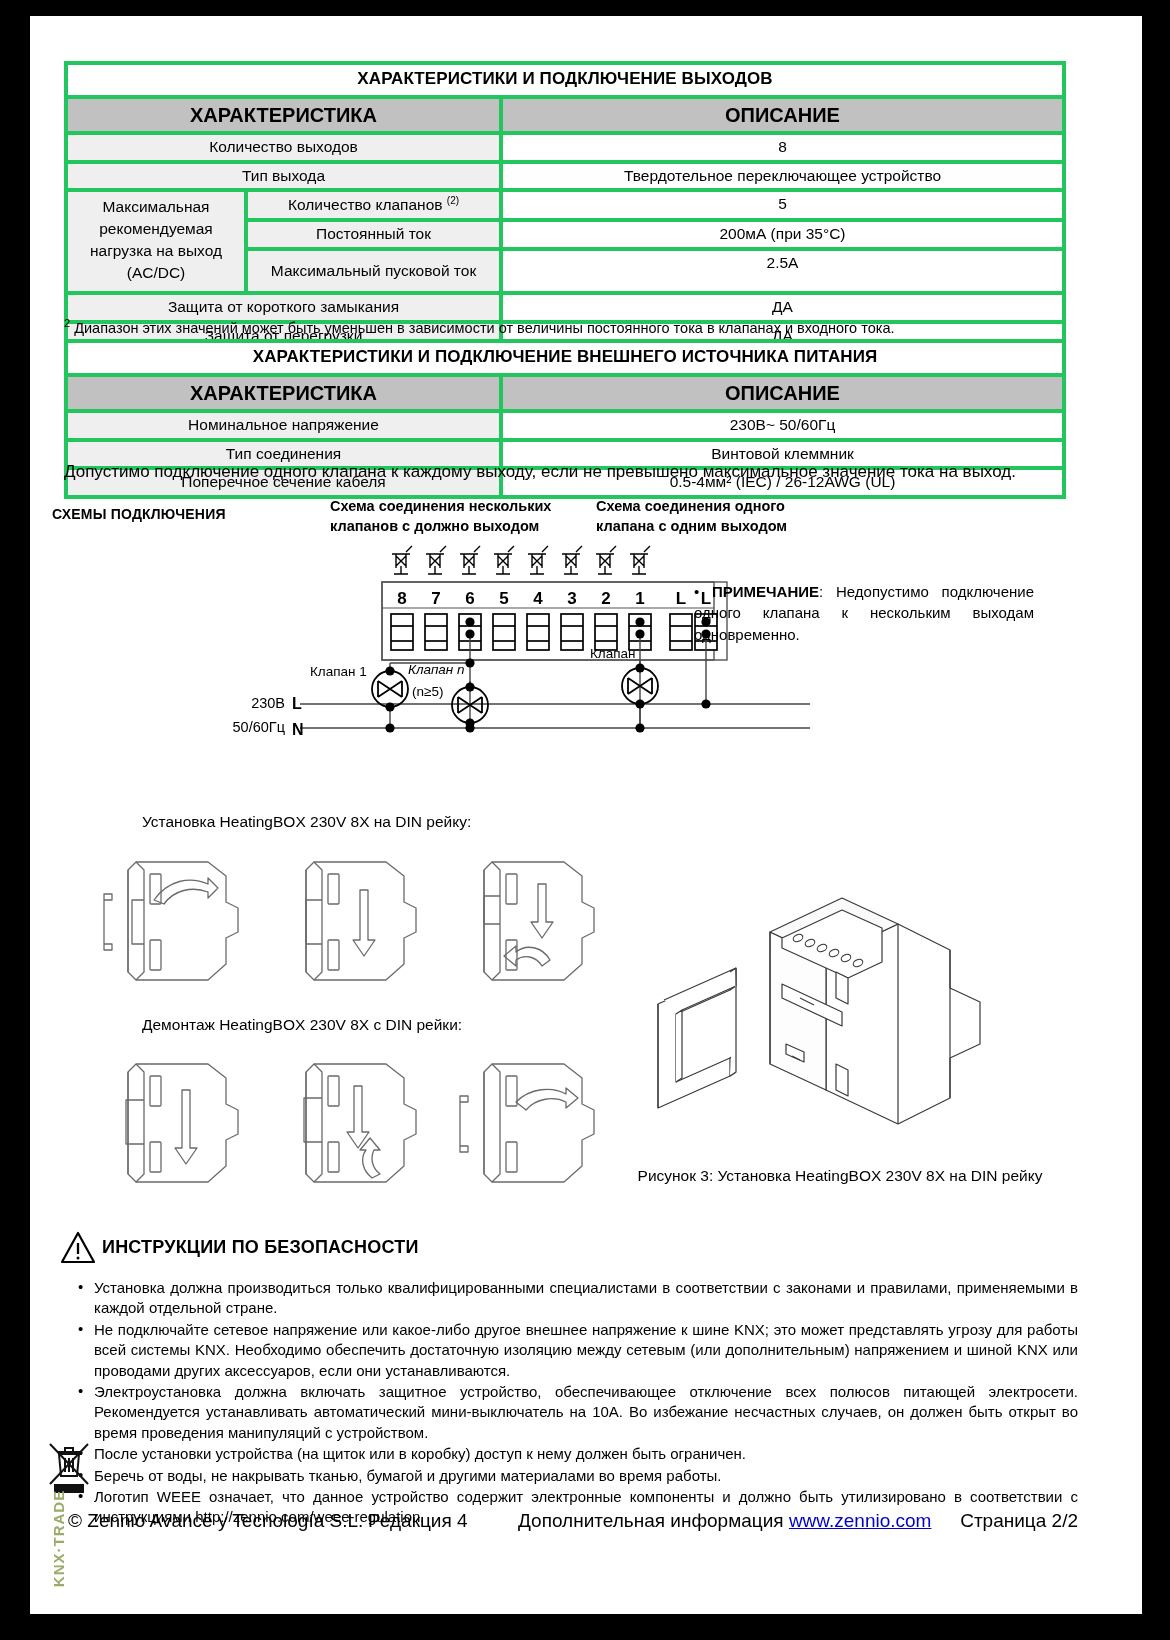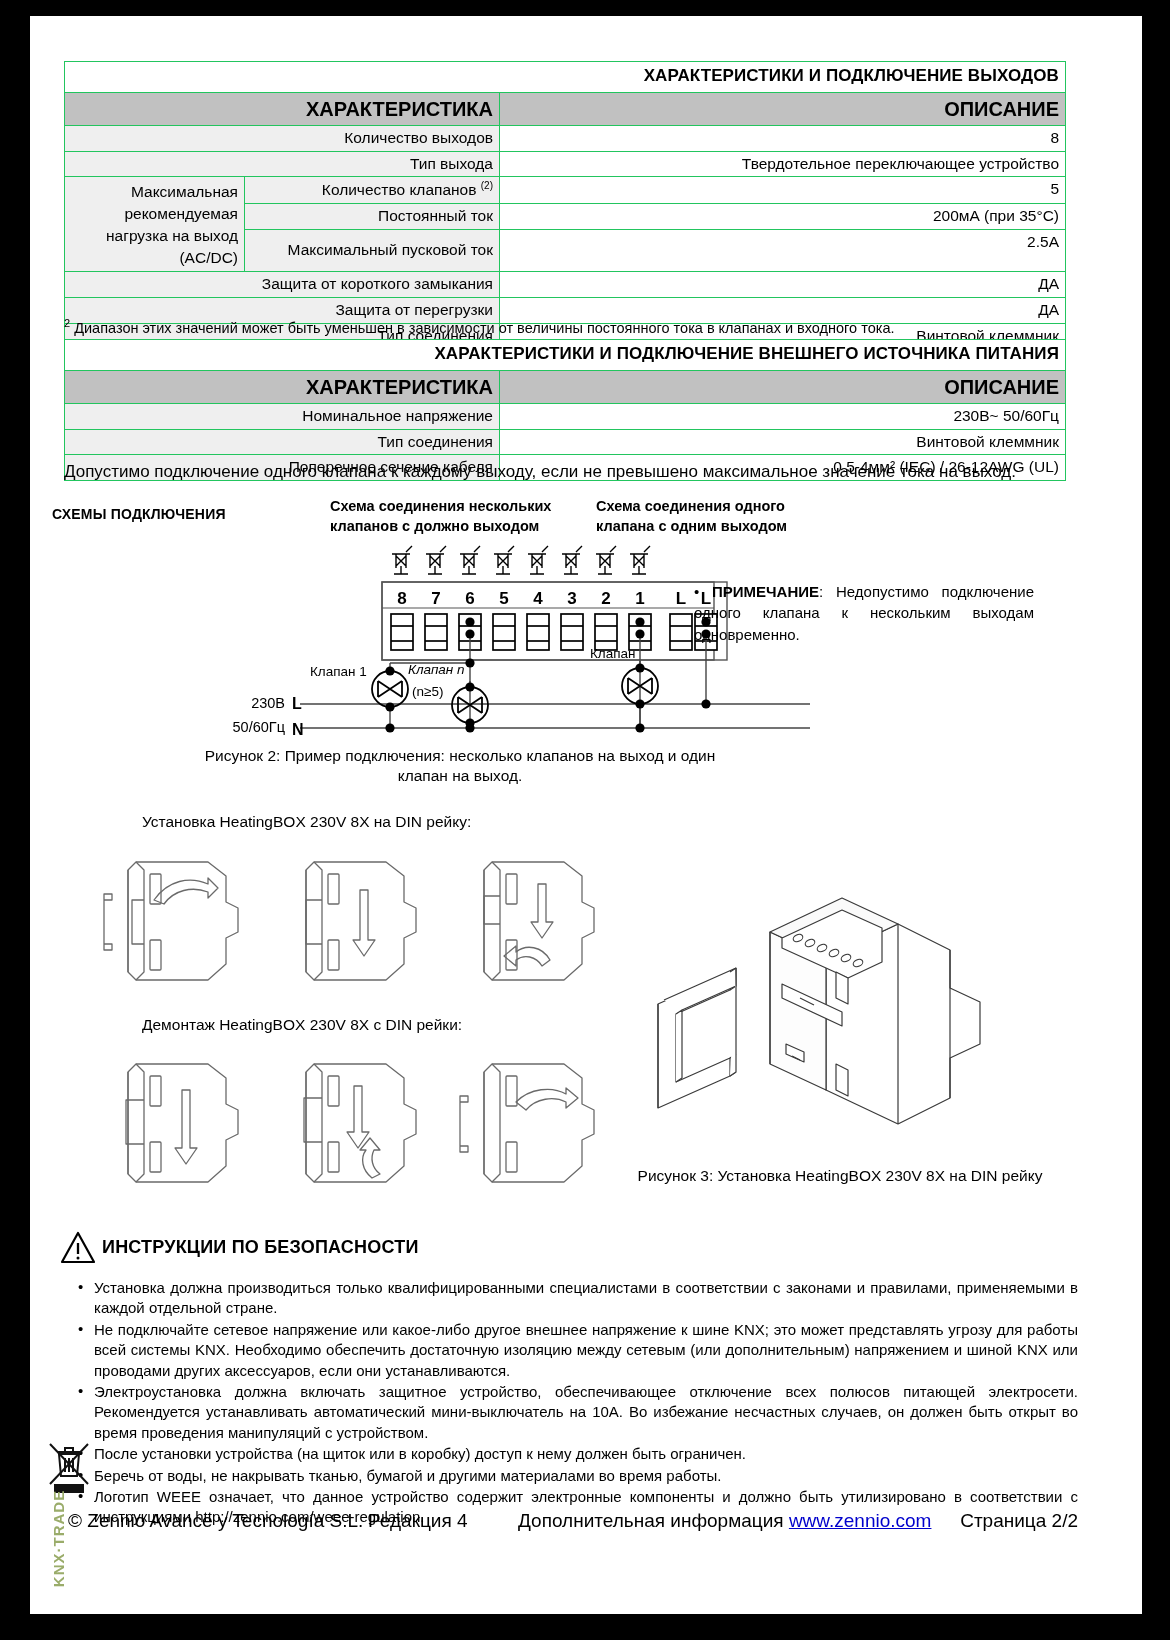--- a/index.html
+++ b/index.html
@@ -19,23 +19,23 @@
 
   
   .spec-table {
     border-collapse:collapse;
     width:1002px;
     table-layout:fixed;
     font-size:15.5px;
     color:#000;
   }
   .spec-table td, .spec-table th {
-    border:1px solid #22c55e;
+    border:4px solid #22c55e;
     padding:2px 6px;
-    text-align:right;
+    text-align:center;
     vertical-align:top;
     font-weight:normal;
     line-height:1.33;
   }
   .tbl-title td {
     background:#fff;
     font-weight:bold;
     font-size:17px;
     padding:3px 6px 4px 6px;
     letter-spacing:.1px;
@@ -403,21 +403,20 @@
         <text x="102" y="199">N</text>
       </g>
     </svg>
   </div>
 
   <div class="abs" id="note-block">
     <span>•</span>
     <b>ПРИМЕЧАНИЕ</b><span>: Недопустимо подключение одного клапана к нескольким выходам одновременно.</span>
   </div>
 
-  <div class="abs" id="fig2cap">Рисунок 2: Пример подключения: несколько клапанов на выход и один клапан на выход.</div>
 
   <div class="abs" id="mount-title">Установка HeatingBOX 230V 8X на DIN рейку:</div>
 
   <div class="abs" id="mount-figs">
     <svg width="530" height="180" viewBox="0 0 530 180">
       <g fill="none" stroke="#6a6a6a" stroke-width="1.3" stroke-linejoin="round">
 
         <g transform="translate(8,4)">
           <path d="M30,30 L38,22 L110,22 L128,36 L128,62 L140,68 L140,92 L128,98 L128,124 L110,140 L38,140 L30,132 Z"></path>
           <path d="M30,30 L30,132"></path>

